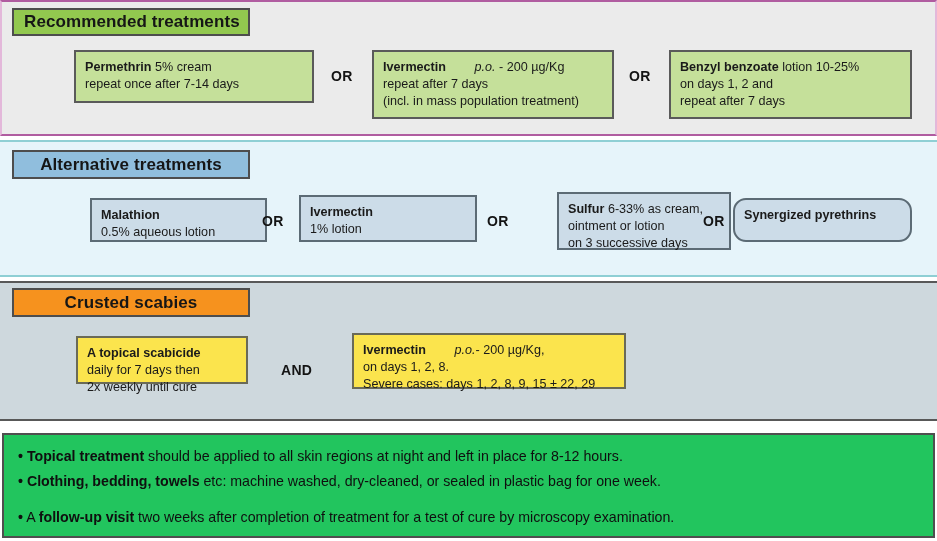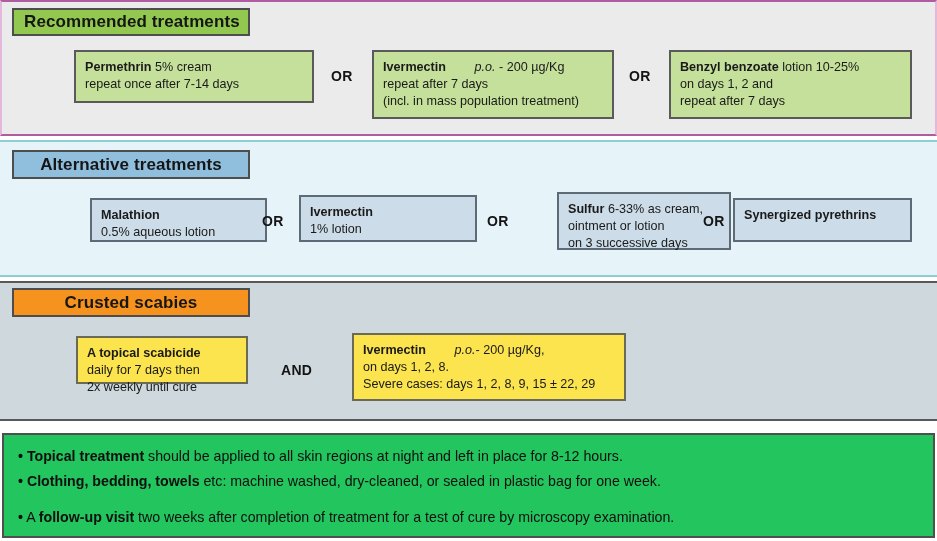--- a/index.html
+++ b/index.html
@@ -199,41 +199,41 @@
   <div class="tbox tbox-blue" style="left:518px; top:192px; width:174px; height:58px;margin-left:39px;">
     <div>
       <b>Sulfur</b><span> 6-33% as cream,</span>
     </div>
     <div>ointment or lotion</div>
     <div>on 3 successive days</div>
   </div>
 
   <div class="conn" style="left:703px; top:213px;">OR</div>
 
-  <div class="tbox tbox-blue" style="left:733px; top:198px; width:179px; height:44px;">
+  <div class="tbox tbox-blue" style="left:733px; top:198px; width:179px; height:44px;border-radius:13px;">
     <div>
       <b>Synergized pyrethrins</b>
     </div>
   </div>
 
   <div class="panel panel-crusted"></div>
 
   <div class="title-chip title-crusted">Crusted scabies</div>
 
   <div class="tbox tbox-yellow" style="left:76px; top:336px; width:172px; height:48px;">
     <div>
       <b>A topical scabicide</b>
     </div>
     <div>daily for 7 days then</div>
     <div>2x weekly until cure</div>
   </div>
 
   <div class="conn" style="left:281px; top:362px;">AND</div>
 
-  <div class="tbox tbox-yellow" style="left:352px; top:333px; width:274px; height:68px;">
+  <div class="tbox tbox-yellow" style="left:352px; top:333px; width:274px; height:56px;">
     <div>
       <b>Ivermectin</b><i> p.o.</i><span>- 200 µg/Kg,</span>
     </div>
     <div>on days 1, 2, 8.</div>
     <div>Severe cases: days 1, 2, 8, 9, 15 ± 22, 29</div>
   </div>
 
   <div class="notes">
     <div class="note-line">
       <span class="bullet">•</span>

